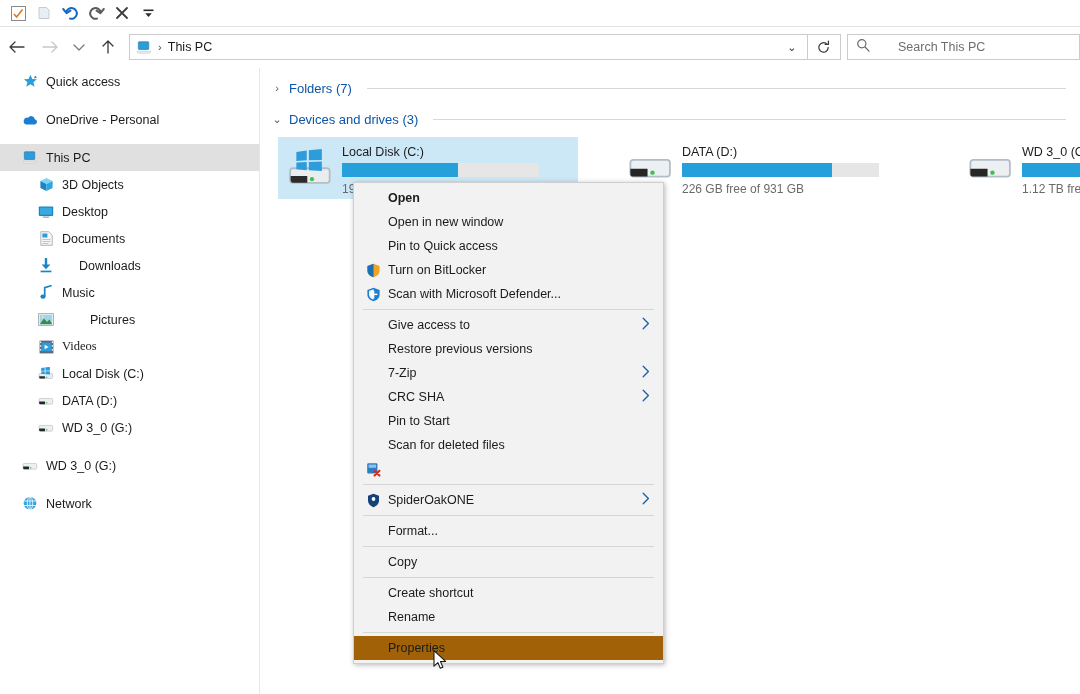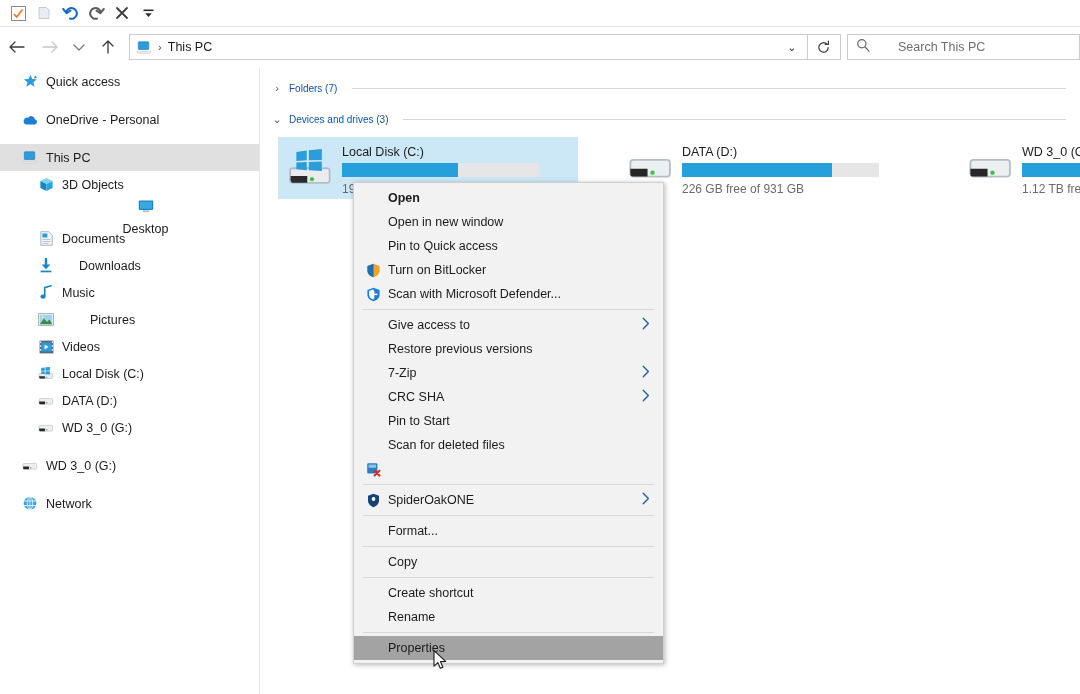--- a/index.html
+++ b/index.html
@@ -85,21 +85,21 @@
   
   .content {
     position:absolute; left:260px; top:68px; width:820px; height:626px;
     background:#ffffff; overflow:hidden;
   }
   .group-hdr {
     display:flex; align-items:center; gap:7px;
     height:22px; padding-left:12px; margin-top:9px;
   }
   .group-chev { font-size:11px; color:#5a5a5a; width:10px; text-align:center; }
-  .group-label { font-size:10px; color:#0a56a8; white-space:nowrap; }
+  .group-label { font-size:13px; color:#0a56a8; white-space:nowrap; }
   .group-rule { flex:1; height:1px; background:#d8d8d8; margin-left:8px; margin-right:14px; }
 
   .drives-row { position:relative; margin-top:7px; height:62px; }
   .drive-tile {
     position:absolute; top:0; width:300px; height:62px;
     display:flex; align-items:flex-start; padding:6px 0 0 0;
   }
   .drive-tile.selected { background:#cce8f7; }
   .drive-ico { width:64px; flex:0 0 64px; display:flex; align-items:center; justify-content:center; padding-top:6px; }
   .drive-meta { padding-top:2px; }
@@ -114,21 +114,21 @@
     background:#f2f2f2; border:1px solid #cfcfcf;
     box-shadow: 1px 1px 5px rgba(0,0,0,0.28);
     padding:3px 0 3px 0;
   }
   .mi {
     height:24px; display:flex; align-items:center;
     font-size:12.5px; color:#1b1b1b; position:relative; cursor:default;
     padding-left:8px;
   }
   .mi.bold { font-weight:bold; }
-  .mi.hl { background:#a3a3a3; }
+  .mi.hl { background:#a16207; }
   .mi-ico { width:22px; flex:0 0 22px; display:flex; align-items:center; justify-content:center; }
   .mi-ico svg { display:block; }
   .mi-label { flex:1; padding-left:4px; }
   .mi-sub { width:22px; text-align:center; color:#1b5fa8; font-size:12px; margin-right:6px; }
   .sep { height:1px; background:#d6d6d6; margin:3px 9px 3px 9px; }
 
   
   .cursor { position:absolute; left:433px; top:650px; }
 </style>
 </head>
@@ -258,21 +258,21 @@
       <div class="sb-item" style="padding-left: 38px;">
         <span class="sb-ico">
           <svg width="15" height="15" viewBox="0 0 15 15">
             <path d="M7.5 1 L13.6 4 L7.5 7 L1.4 4 Z" fill="#7fd3f5"></path>
             <path d="M1.4 4 L7.5 7 L7.5 14 L1.4 11 Z" fill="#1a84c4"></path>
             <path d="M13.6 4 L7.5 7 L7.5 14 L13.6 11 Z" fill="#2ea5dd"></path>
           </svg>
         </span>
         <span>3D Objects</span>
       </div>
-      <div class="sb-item" style="padding-left: 38px; flex-direction: column;">
+      <div class="sb-item" style="padding-left: 38px;">
         <span class="sb-ico">
           <svg width="16" height="14" viewBox="0 0 16 14">
             <rect x="0.8" y="1.5" width="14.4" height="9.4" rx="0.8" fill="#1a84c4"></rect>
             <rect x="2" y="2.6" width="12" height="7.2" fill="#39a8e0"></rect>
             <rect x="4.8" y="11.4" width="6.4" height="1.5" fill="#9fb4c2"></rect>
           </svg>
         </span>
         <span>Desktop</span>
       </div>
       <div class="sb-item" style="padding-left: 38px;">
@@ -310,21 +310,21 @@
         <span class="sb-ico">
           <svg width="16" height="13" viewBox="0 0 16 13">
             <rect x="0.6" y="0.6" width="14.8" height="11.8" fill="#eef2f5" stroke="#98a6b2" stroke-width="0.8"></rect>
             <rect x="1.8" y="1.8" width="12.4" height="9.4" fill="#9fd4ee"></rect>
             <path d="M1.8 11.2 L6 5.6 L9 9 L11.4 6.6 L14.2 11.2 Z" fill="#3a8a4a"></path>
             <circle cx="4.6" cy="4" r="1.3" fill="#ffe27a"></circle>
           </svg>
         </span>
         <span>Pictures</span>
       </div>
-      <div class="sb-item" style="padding-left: 38px;">
+      <div class="sb-item" style="padding-left: 38px; font-family: Liberation Serif, serif;">
         <span class="sb-ico">
           <svg width="15" height="14" viewBox="0 0 15 14">
             <rect x="0.6" y="0.6" width="13.8" height="12.8" fill="#5b6a78"></rect>
             <rect x="2.4" y="2.6" width="10.2" height="8.8" fill="#2d9cdb"></rect>
             <path d="M5.6 4.8 L9.6 7 L5.6 9.2 Z" fill="#fff"></path>
             <rect x="1" y="1.4" width="1.2" height="1.6" fill="#e8eef2"></rect>
             <rect x="1" y="5.2" width="1.2" height="1.6" fill="#e8eef2"></rect>
             <rect x="1" y="9" width="1.2" height="1.6" fill="#e8eef2"></rect>
             <rect x="12.8" y="1.4" width="1.2" height="1.6" fill="#e8eef2"></rect>
             <rect x="12.8" y="5.2" width="1.2" height="1.6" fill="#e8eef2"></rect>

